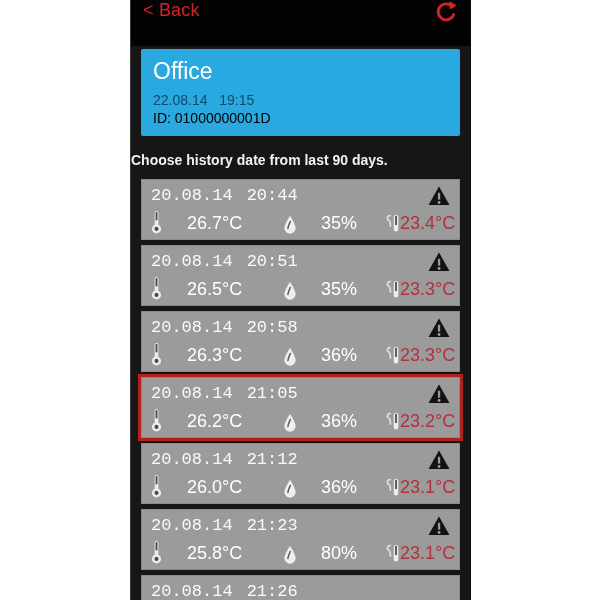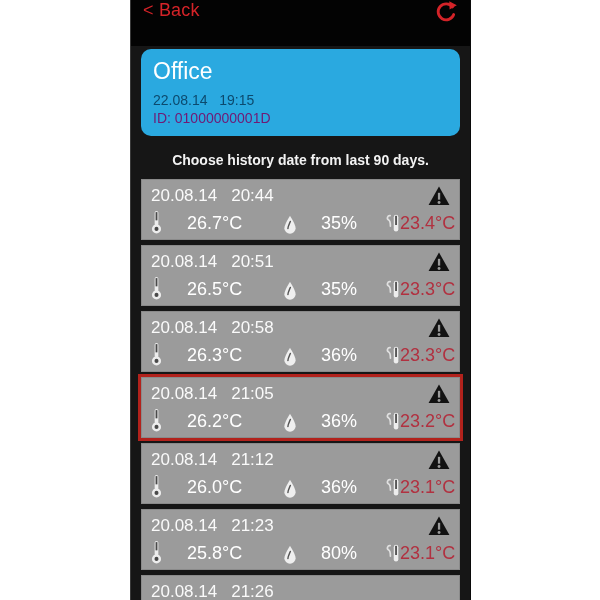--- a/index.html
+++ b/index.html
@@ -21,40 +21,40 @@
     color:#d42328;font-size:18px;letter-spacing:.2px;cursor:pointer;white-space:pre;
   }
   .nav-title{
     position:absolute;left:0;right:0;text-align:center;color:#ffffff;
     font-size:18px;font-weight:bold;pointer-events:none;
   }
   .refresh-btn{width:24px;height:24px;cursor:pointer;z-index:2;}
   
   .device-card{
     margin:3px 10px 0 10px;background:#2aa9e0;padding:8px 12px 10px 12px;
-    border-radius:10px;height:69px;
+    border-radius:2px;height:69px;
   }
   .device-name{color:#ffffff;font-size:23px;line-height:28px;}
   .device-sub{color:#0c4a6e;font-size:14px;line-height:18px;margin-top:6px;white-space:pre;}
-  .device-id{color:#701a75;font-size:14px;line-height:18px;}
+  .device-id{color:#000000;font-size:14px;line-height:18px;}
   
   .hint{
-    color:#f2f2f2;font-size:14px;font-weight:bold;text-align:center;
+    color:#f2f2f2;font-size:14px;font-weight:bold;text-align:left;
     padding:16px 0 11px 0;
   }
   
   .rows{padding:0 10px;}
   .row{
     background:#9b9b9b;margin-bottom:5px;height:61px;position:relative;
     border:1px solid #8a8a8a;box-sizing:border-box;cursor:pointer;
   }
   .row.selected{outline:3px solid #b2221c;}
   .row-top{
     display:flex;align-items:center;padding:4px 9px 0 9px;color:#fafafa;
-    font-size:17px;line-height:24px;
+    font-size:17px;line-height:24px;font-family:Liberation Mono, monospace;
   }
   .row-date{white-space:pre;}
   .row-time{margin-left:14px;}
   .warn{margin-left:auto;height:20px;}
   .row-data{
     display:flex;align-items:flex-end;padding:2px 9px 0 9px;color:#ffffff;font-size:18px;
   }
   .row-data .val-temp{margin-left:25px;min-width:62px;}
   .row-data .icon-drop{margin-left:34px;}
   .row-data .val-hum{margin-left:24px;min-width:42px;}

